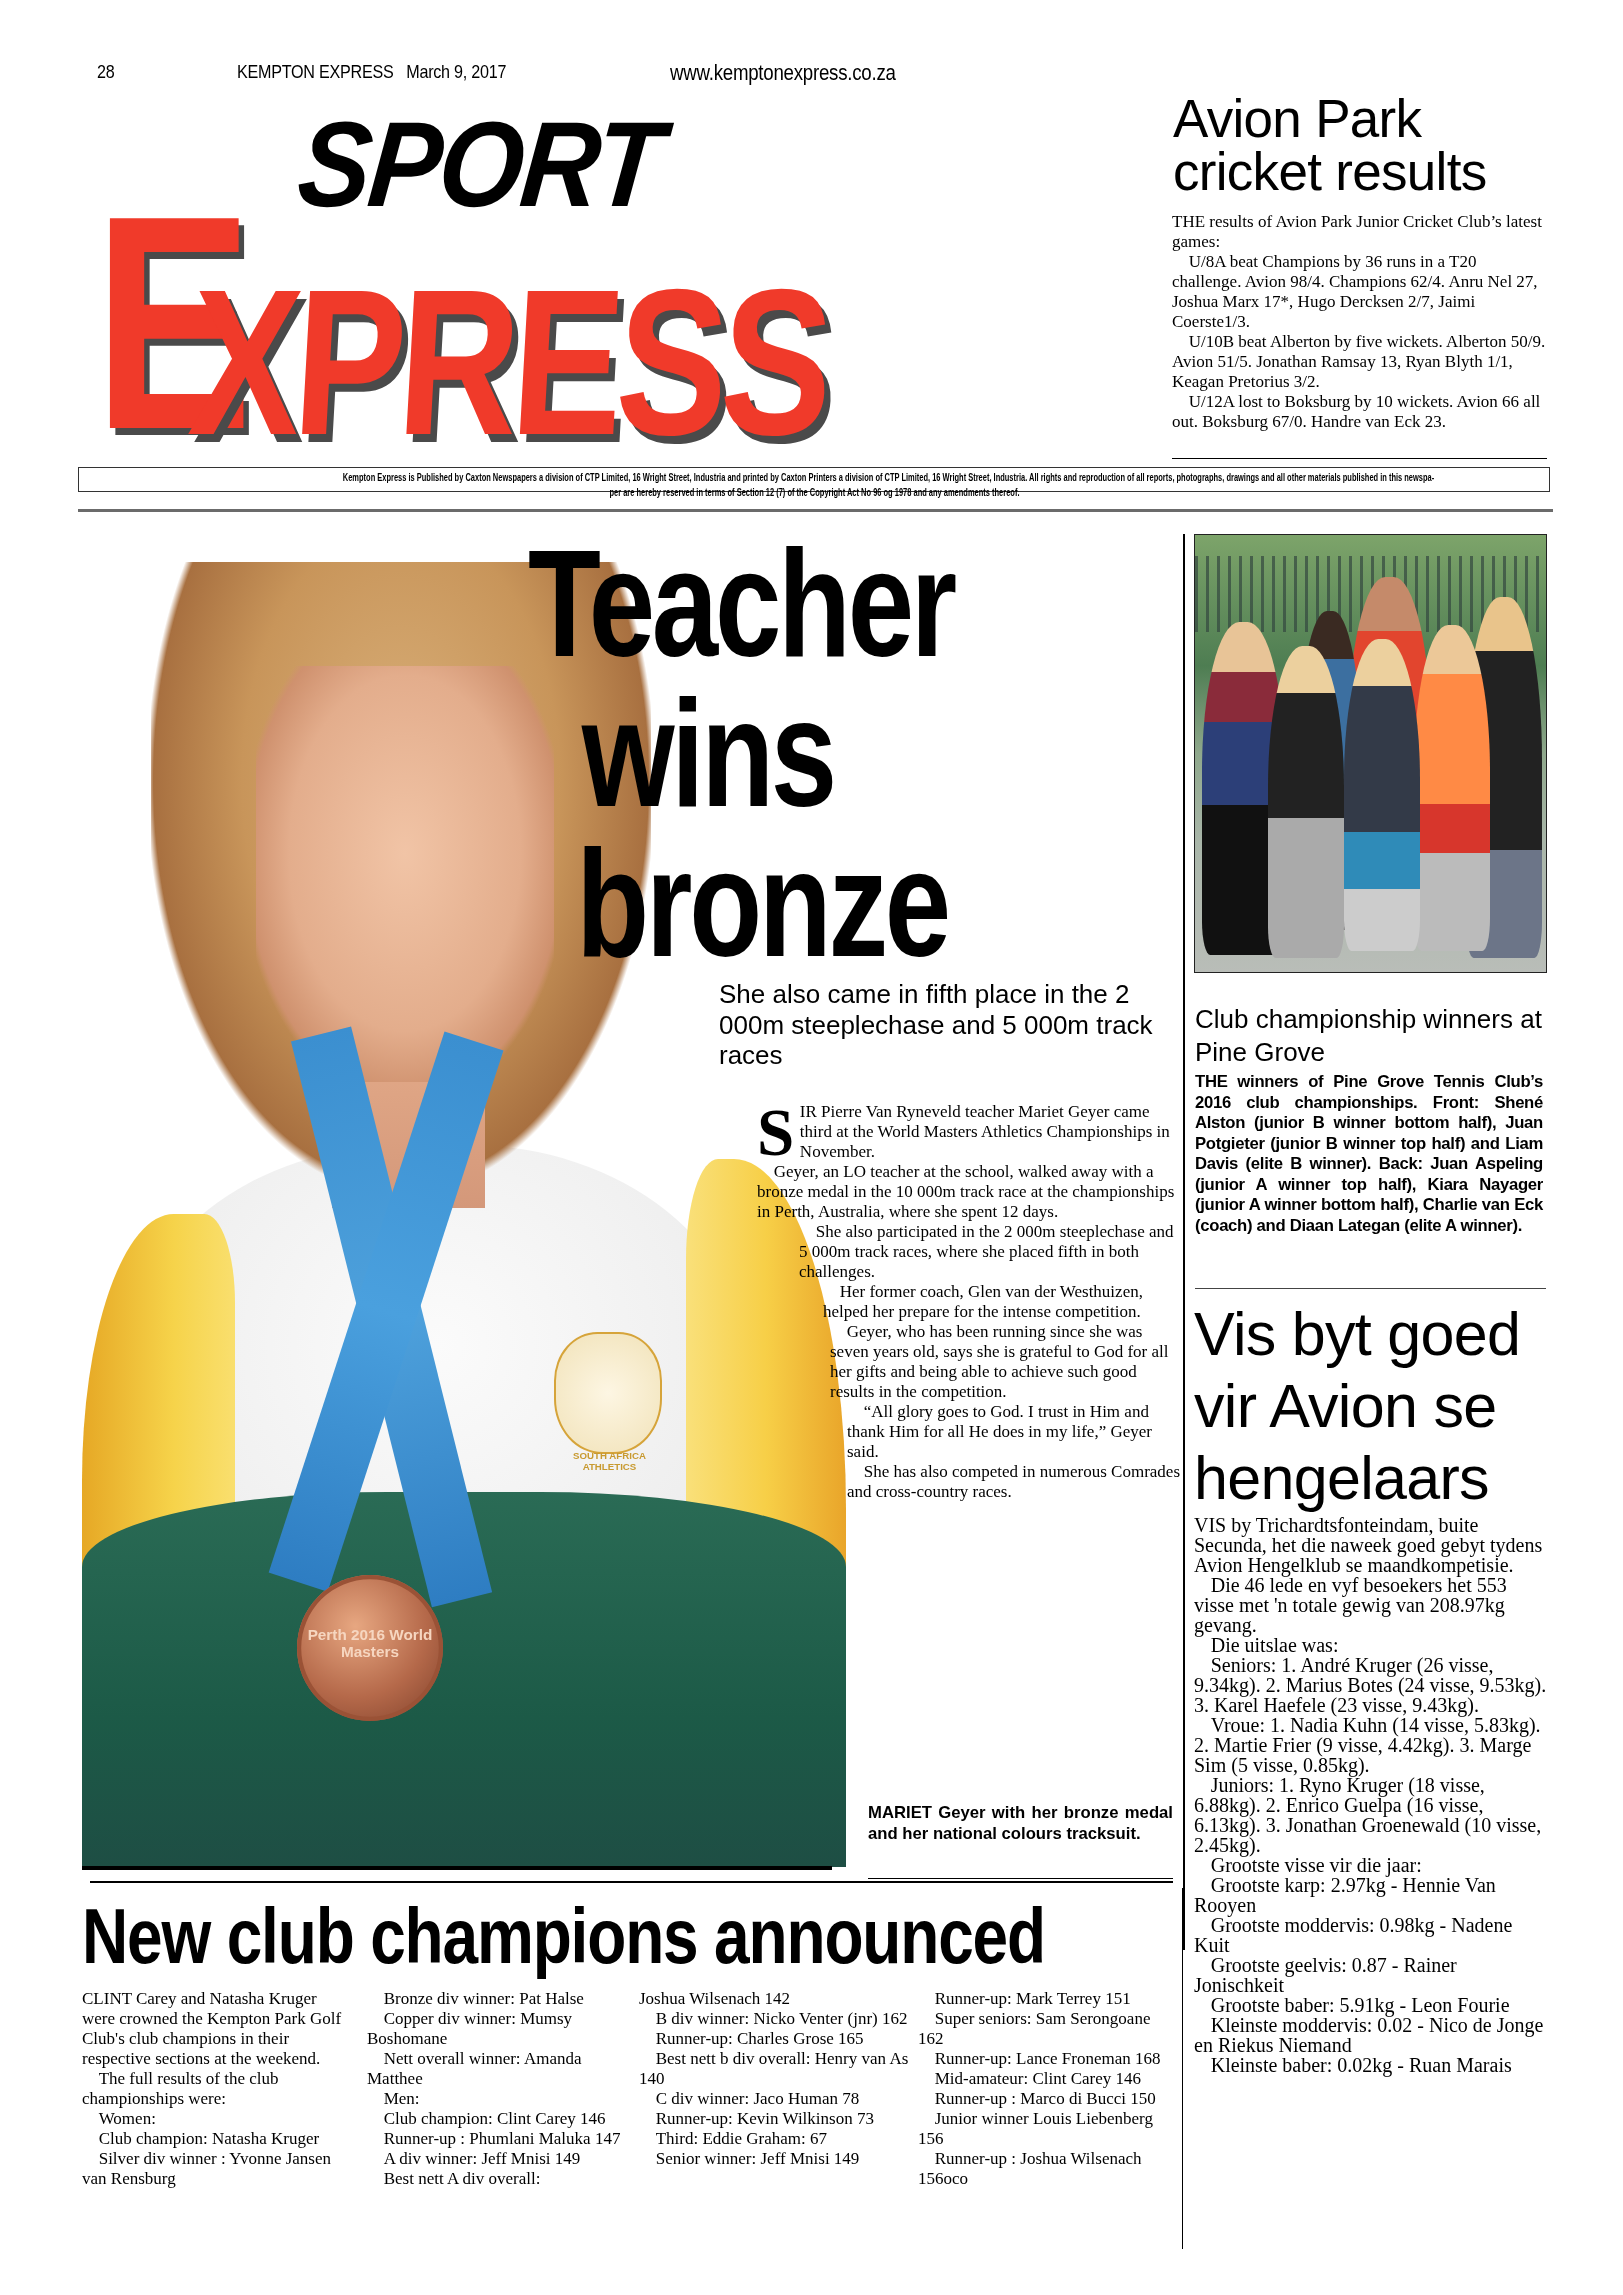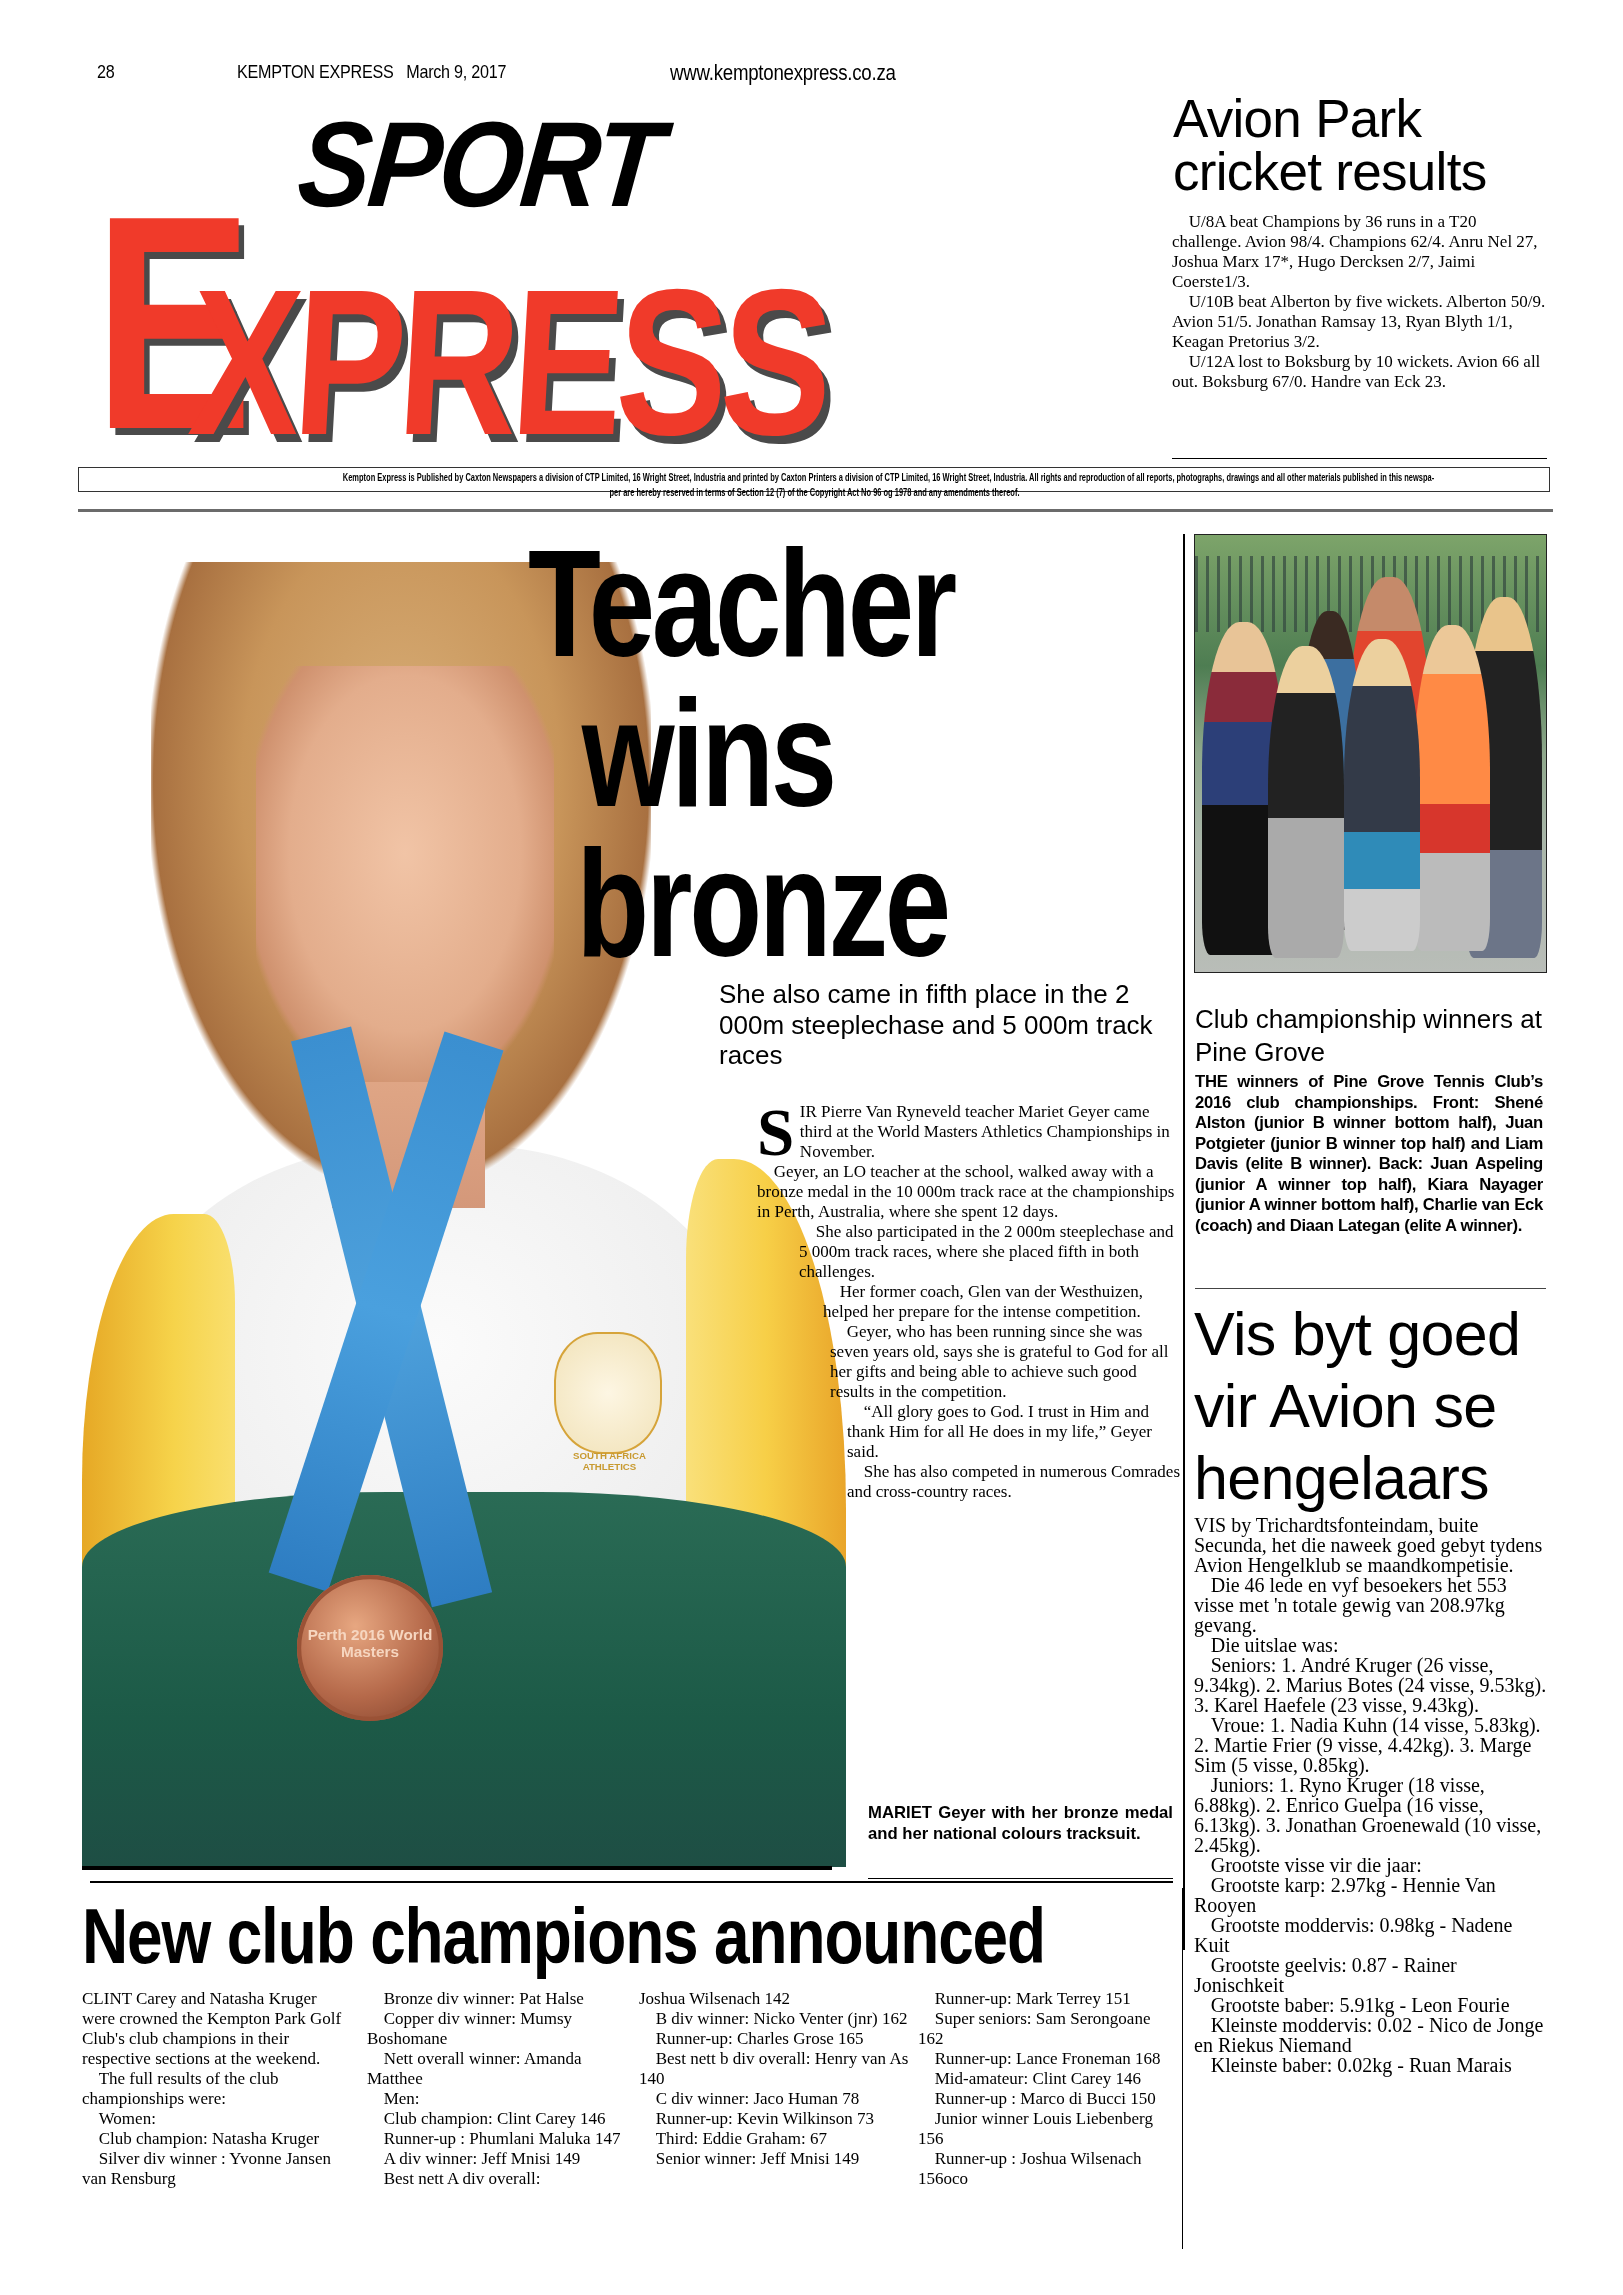--- a/index.html
+++ b/index.html
@@ -95,20 +95,21 @@
 <div class="abs mast-express">
   <span class="mast-e">E</span>
   <span class="mast-xpress">XPRESS</span>
 </div>
 
 <div class="abs cricket-head">
   <div>Avion Park</div>
   <div>cricket results</div>
 </div>
 <div class="abs cricket-body">
+  <p class="first">THE results of Avion Park Junior Cricket Club’s latest games:</p>
   <p>U/8A beat Champions by 36 runs in a T20 challenge. Avion 98/4. Champions 62/4. Anru Nel 27, Joshua Marx 17*, Hugo Dercksen 2/7, Jaimi Coerste1/3.</p>
   <p>U/10B beat Alberton by five wickets. Alberton 50/9. Avion 51/5. Jonathan Ramsay 13, Ryan Blyth 1/1, Keagan Pretorius 3/2.</p>
   <p>U/12A lost to Boksburg by 10 wickets. Avion 66 all out. Boksburg 67/0. Handre van Eck 23.</p>
 </div>
 <div class="abs cricket-rule"></div>
 
 <div class="abs imprint">
   <span>Kempton Express is Published by Caxton Newspapers a division of CTP Limited, 16 Wright Street, Industria and printed by Caxton Printers a division of CTP Limited, 16 Wright Street, Industria. All rights and reproduction of all reports, photographs, drawings and all other materials published in this newspa-</span>
   <span class="imprint-line2">per are hereby reserved in terms of Section 12 (7) of the Copyright Act No 96 og 1978 and any amendments thereof.</span>
 </div>

